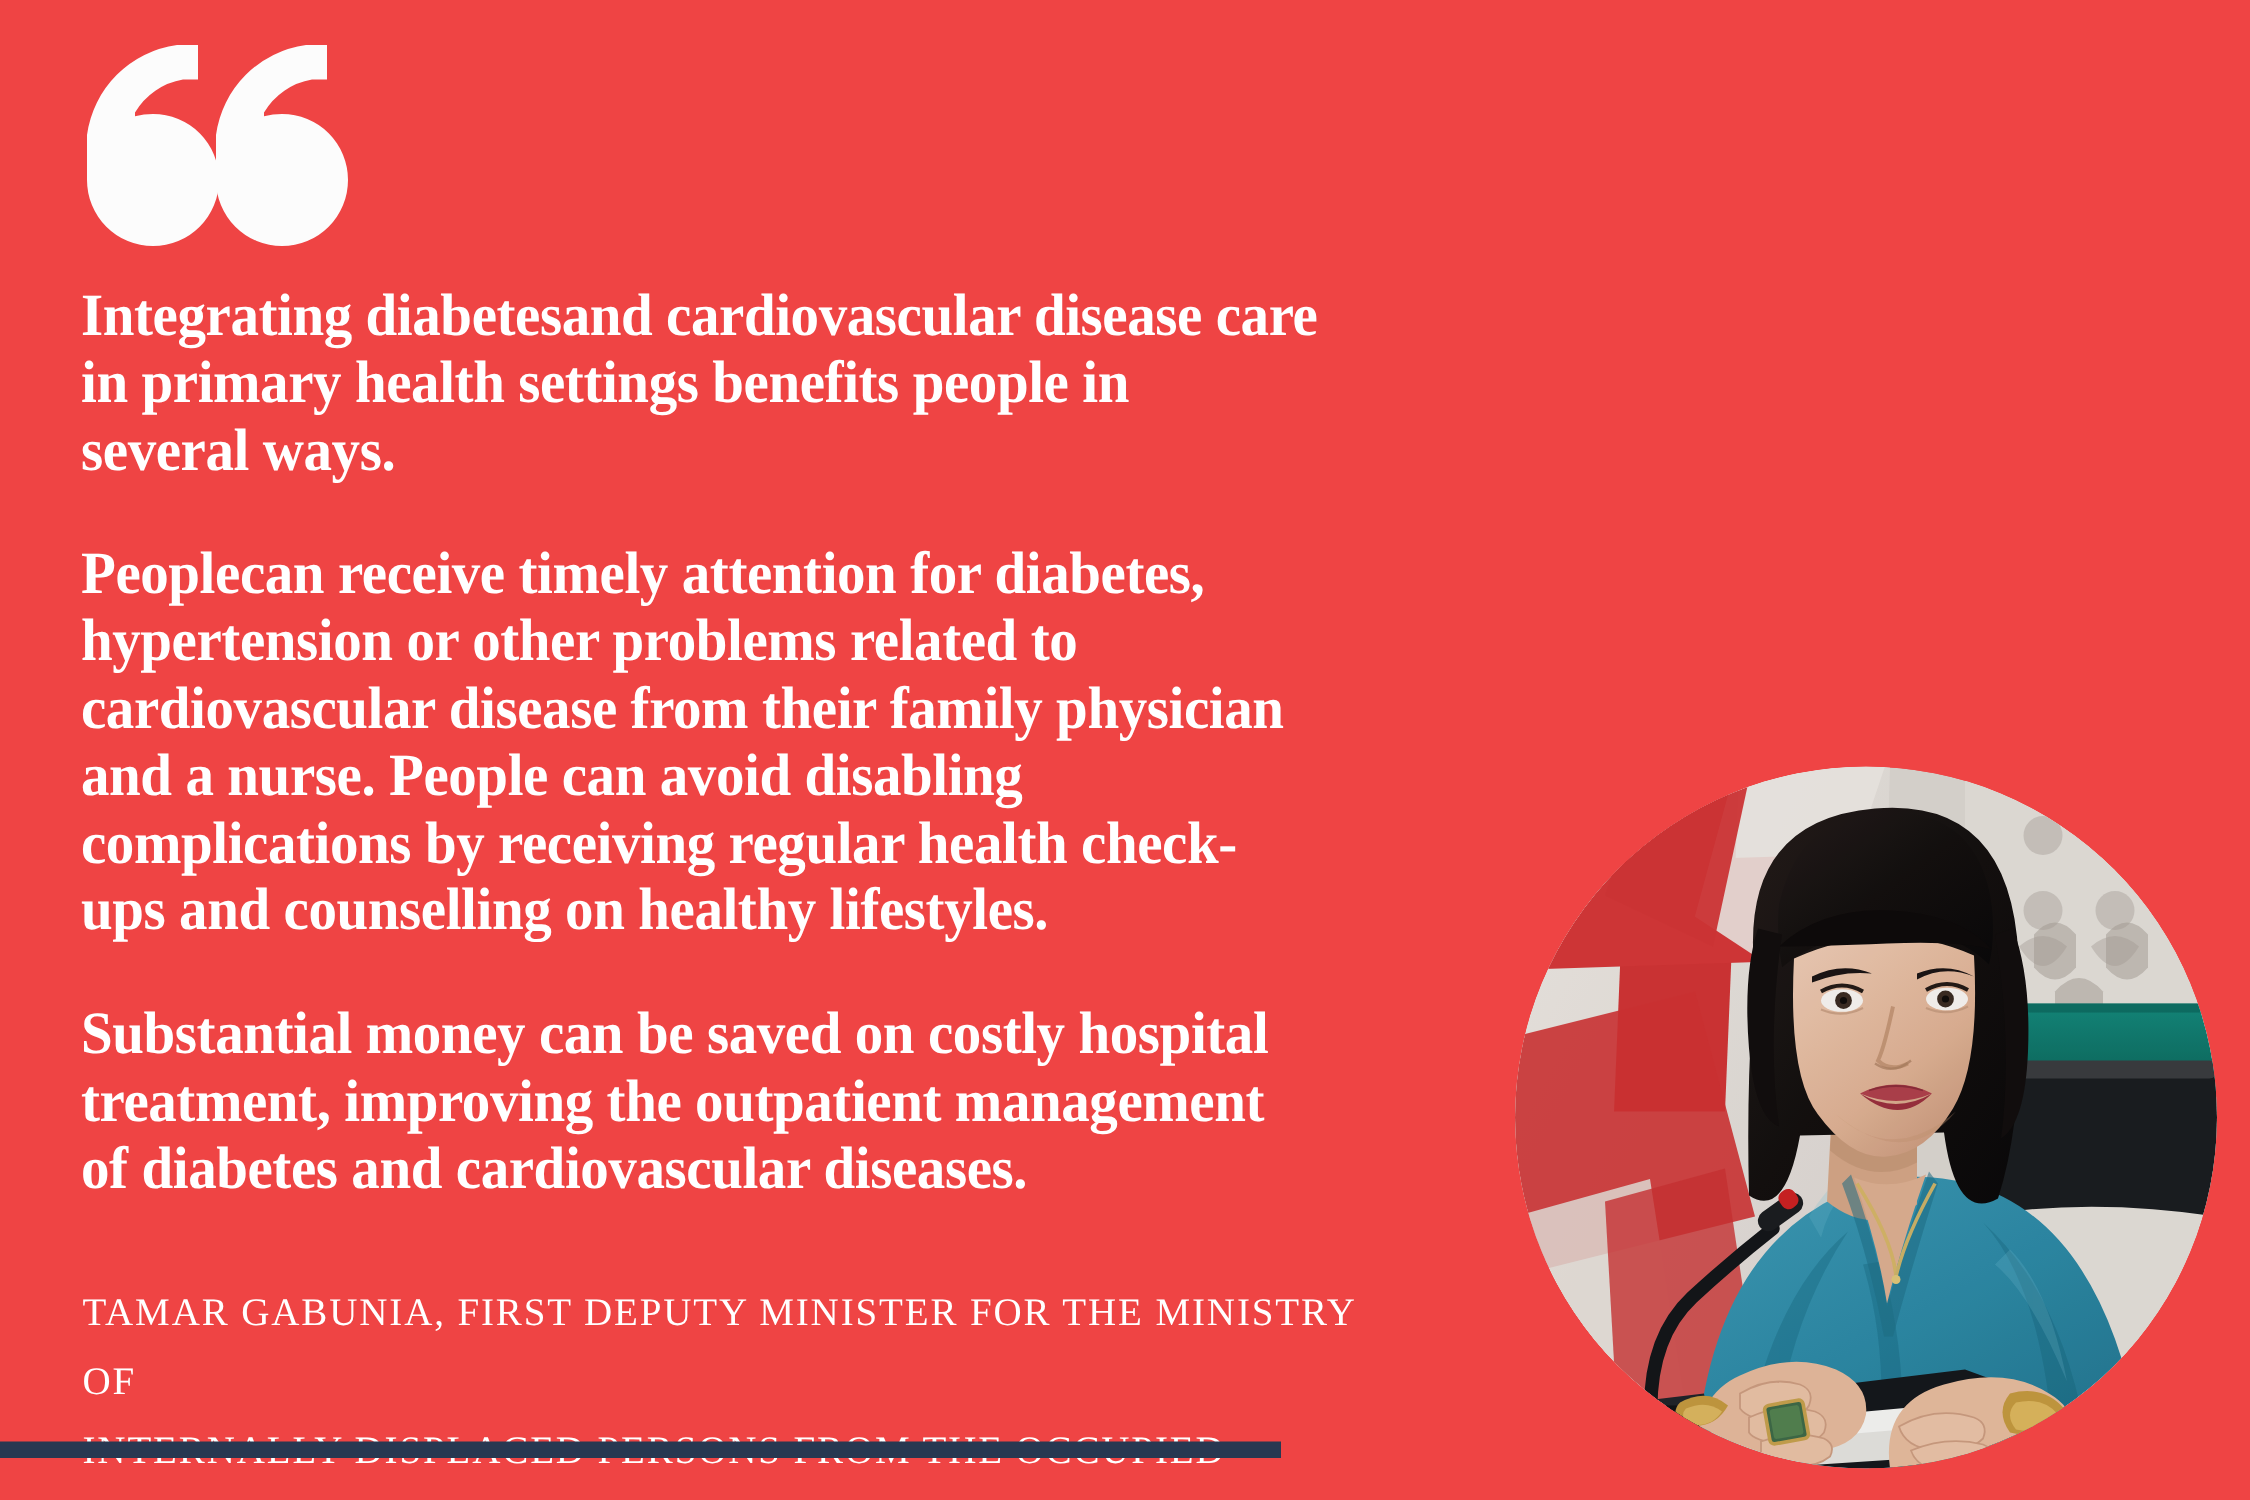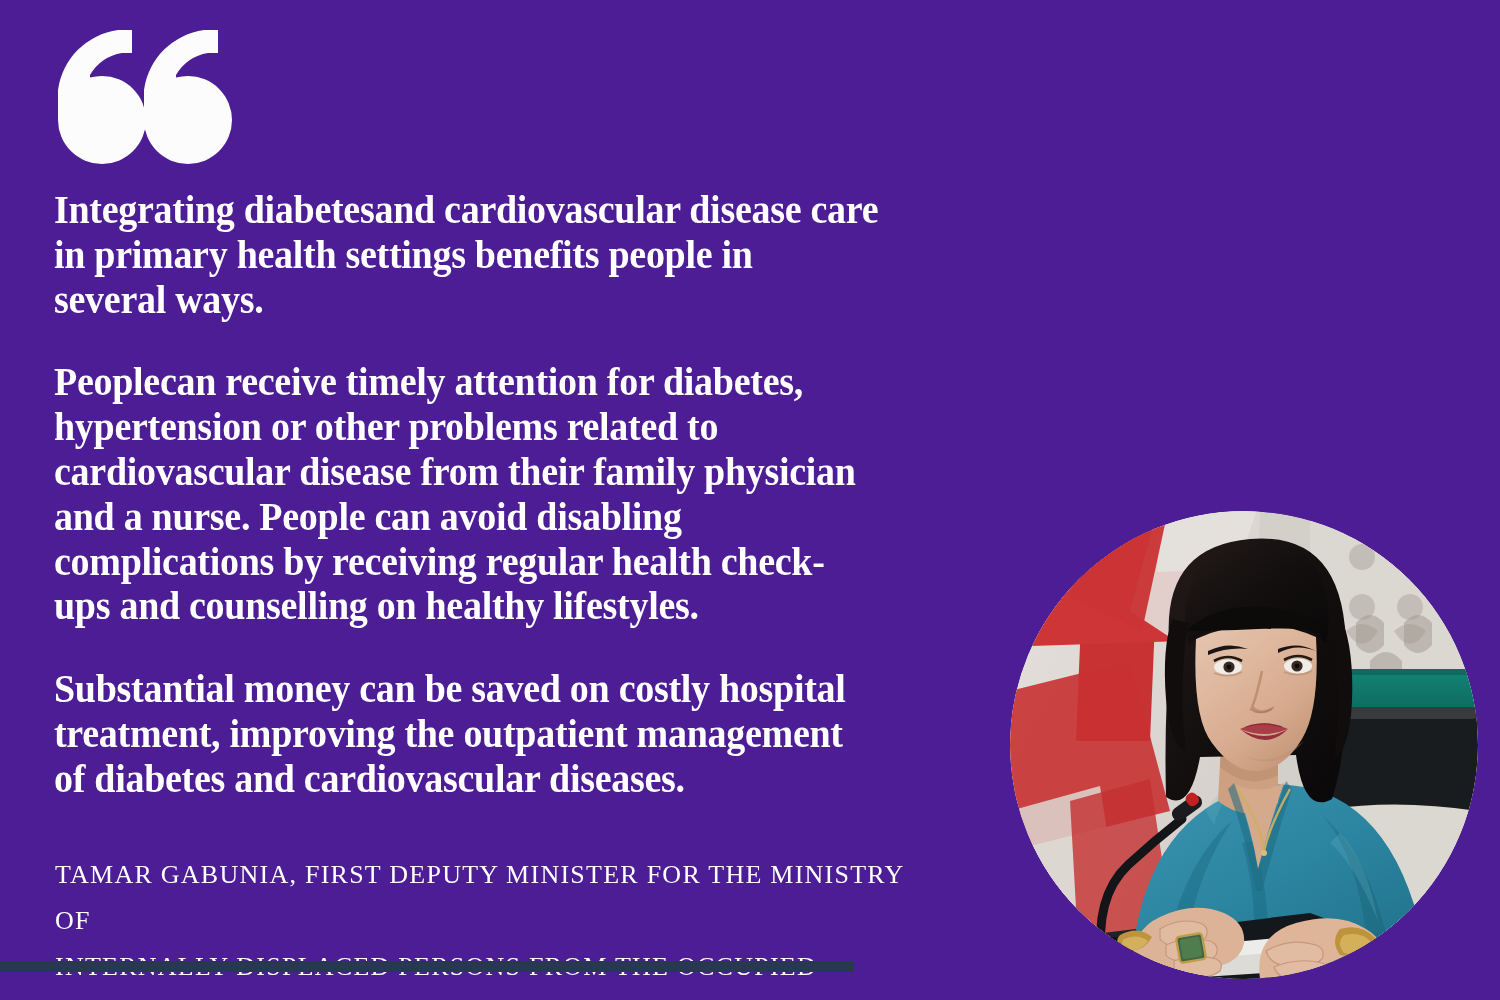--- a/index.html
+++ b/index.html
@@ -10,21 +10,21 @@
     width: 1500px;
     height: 1000px;
     overflow: hidden;
     font-family: "Liberation Serif", "DejaVu Serif", serif;
   }
 
   #stage {
     position: relative;
     width: 1500px;
     height: 1000px;
-    background: #4c1d95;
+    background: #ef4444;
     overflow: hidden;
   }
 
   
   #quote-mark {
     position: absolute;
     left: 52px;
     top: 18px;
     width: 180px;
     height: 150px;

